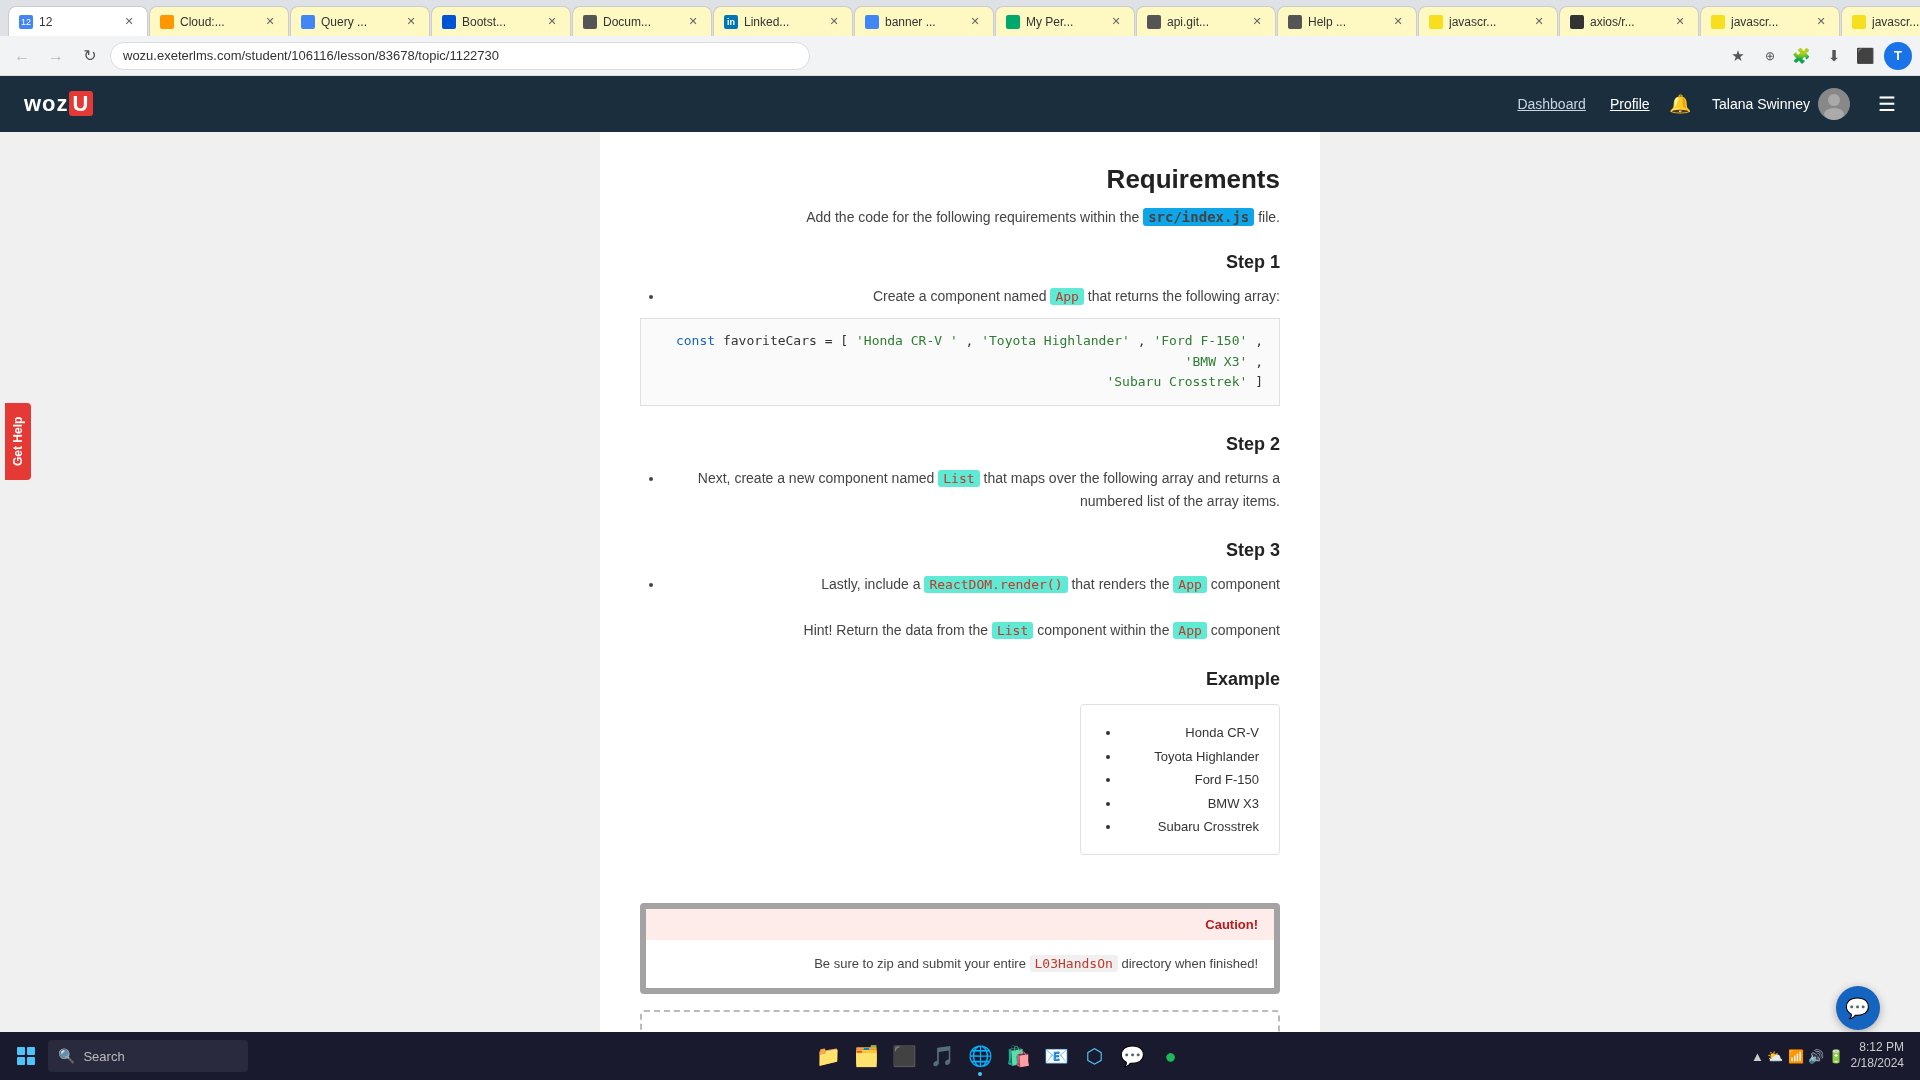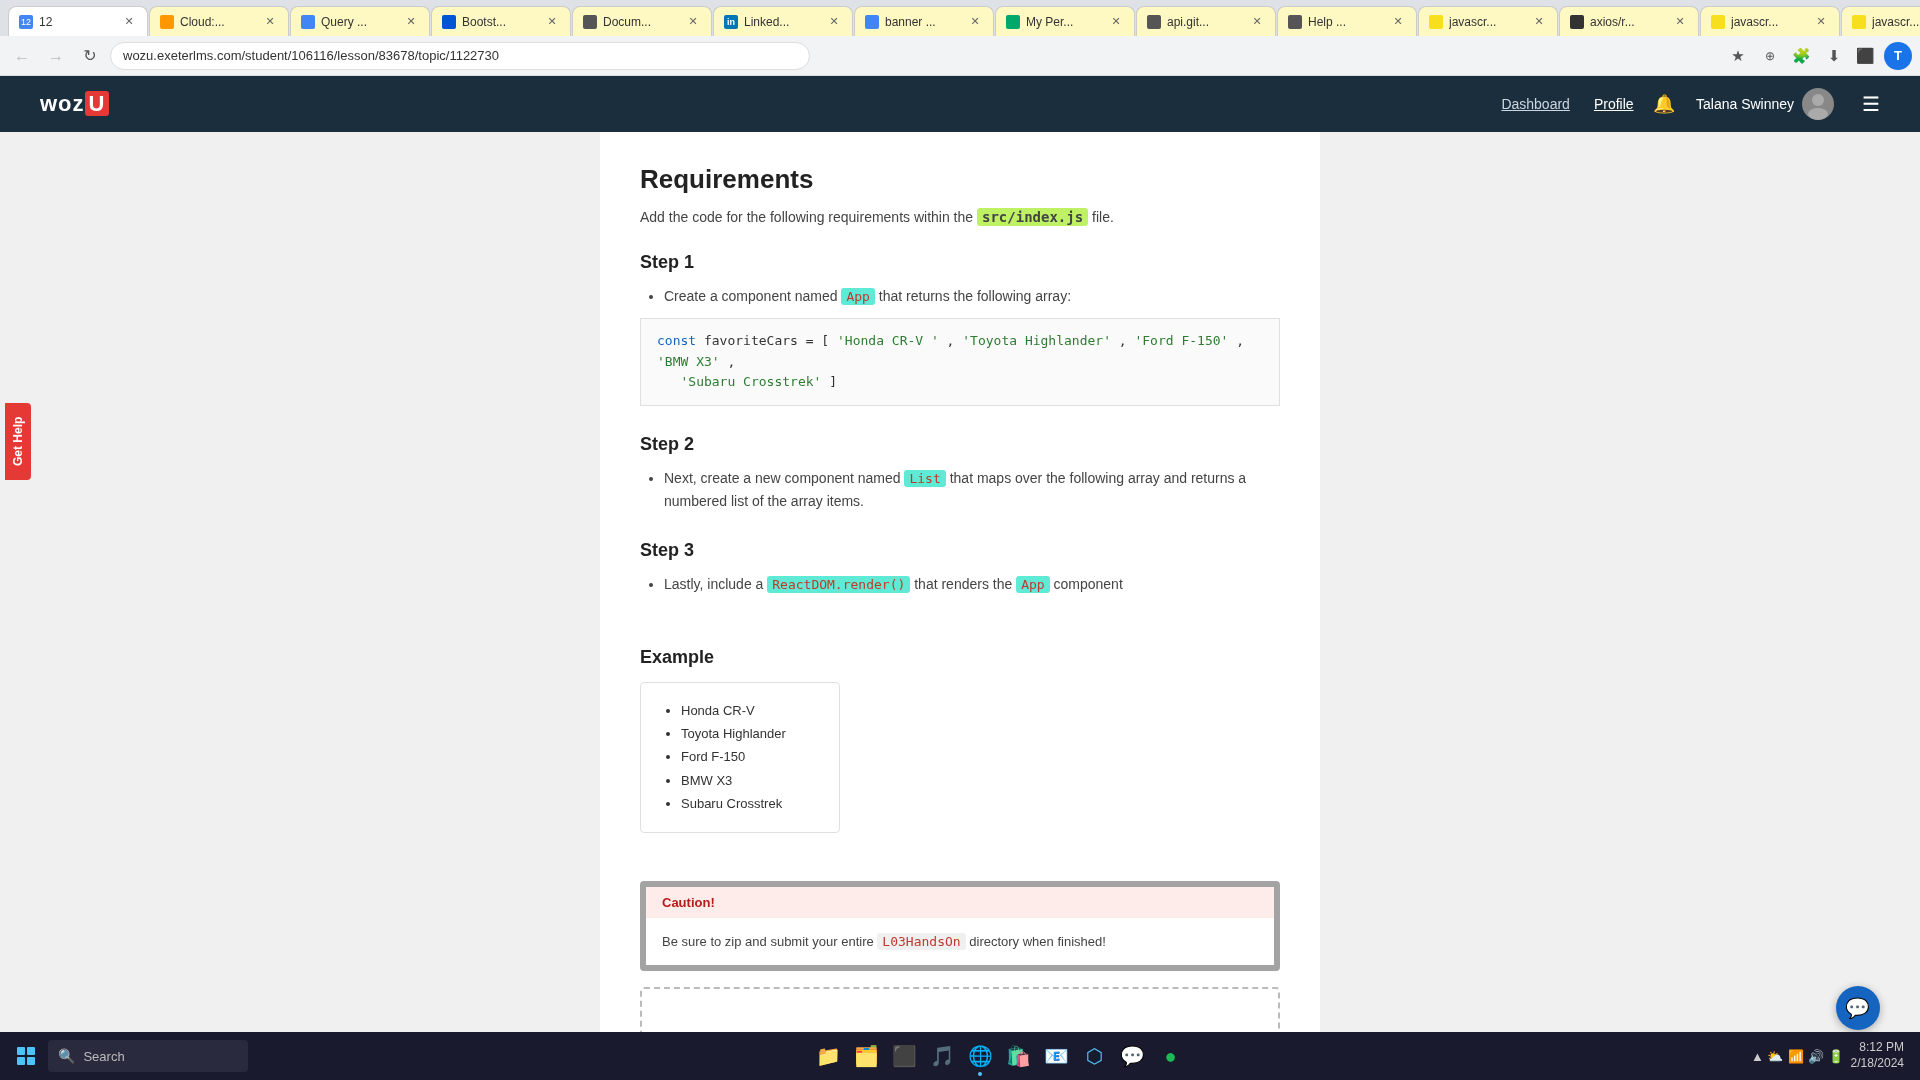--- a/index.html
+++ b/index.html
@@ -20,45 +20,45 @@
     
     .address-bar-row { background: #f1f3f4; height: 40px; display: flex; align-items: center; padding: 0 8px; gap: 6px; border-bottom: 1px solid #ddd; }
     .nav-btn { width: 28px; height: 28px; border-radius: 50%; display: flex; align-items: center; justify-content: center; color: #555; cursor: pointer; font-size: 16px; }
     .nav-btn.disabled { color: #bbb; cursor: default; }
     .address-input { flex: 1; max-width: 700px; height: 28px; background: #fff; border: 1px solid #ddd; border-radius: 14px; padding: 0 12px; font-size: 13px; color: #333; display: flex; align-items: center; }
     .browser-icons { margin-left: auto; display: flex; align-items: center; gap: 4px; }
     .browser-icon-btn { width: 28px; height: 28px; border-radius: 50%; display: flex; align-items: center; justify-content: center; color: #555; cursor: pointer; font-size: 15px; }
     .profile-circle { width: 28px; height: 28px; border-radius: 50%; background: #1a73e8; color: white; display: flex; align-items: center; justify-content: center; font-size: 13px; font-weight: bold; cursor: pointer; }
 
     
-    .app-navbar { background: #1a2e3d; height: 56px; display: flex; align-items: center; padding: 0 40px; gap: 20px; }
+    .app-navbar { background: #1a2e3d; height: 56px; display: flex; align-items: center; padding: 0 24px; gap: 20px; }
     .logo { color: white; font-size: 22px; font-weight: bold; letter-spacing: 1px; }
     .logo span { color: #ff6b35; }
     .nav-links { display: flex; gap: 24px; margin-left: auto; }
     .nav-link { color: #ccd6e0; text-decoration: underline; font-size: 14px; cursor: pointer; }
     .nav-link.active { color: white; }
     .bell-icon { color: #ccd6e0; font-size: 18px; cursor: pointer; }
     .user-info { display: flex; align-items: center; gap: 8px; color: white; font-size: 14px; }
     .user-avatar { width: 32px; height: 32px; border-radius: 50%; background: #888; overflow: hidden; display: flex; align-items: center; justify-content: center; }
     .hamburger-icon { color: white; font-size: 20px; cursor: pointer; margin-left: 8px; }
 
     
     .main-content { flex: 1; background: #f5f5f5; display: flex; overflow: hidden; }
 
     
     .get-help-tab { position: fixed; left: 0; top: 50%; transform: translateY(-50%) rotate(-90deg); transform-origin: left center; background: #e53935; color: white; padding: 6px 14px; font-size: 12px; font-weight: 600; border-radius: 0 0 4px 4px; cursor: pointer; z-index: 100; white-space: nowrap; margin-left: 18px; margin-top: -60px; }
 
     
-    .content-wrapper { flex: 1; display: flex; justify-content: center; overflow-y: auto; background: #f0f0f0; }
+    .content-wrapper { flex: 1; display: flex; justify-content: center; overflow-y: auto; background: #f0f0f0; text-align: right; }
     .content-panel { background: #fff; width: 720px; min-height: 600px; padding: 32px 40px; margin: 0; }
 
     
     .page-title { font-size: 26px; font-weight: 600; color: #222; margin-bottom: 12px; }
     .intro-text { font-size: 14px; color: #444; margin-bottom: 24px; line-height: 1.5; }
-    .intro-text code { background: #bef264; padding: 1px 5px; border-radius: 3px; font-family: monospace; font-weight: 600; }
+    .intro-text code { background: #0ea5e9; padding: 1px 5px; border-radius: 3px; font-family: monospace; font-weight: 600; }
     .step-title { font-size: 18px; font-weight: 600; color: #222; margin-bottom: 12px; }
     .step-section { margin-bottom: 28px; }
     ul.step-list { padding-left: 24px; }
     ul.step-list li { font-size: 14px; color: #444; line-height: 1.6; margin-bottom: 6px; }
     ul.step-list li code { background: #5eead4; padding: 1px 5px; border-radius: 3px; font-family: monospace; font-size: 13px; color: #c0392b; }
 
     
     .code-block { background: #fafafa; border: 1px solid #e0e0e0; border-radius: 0; padding: 12px 16px; font-family: monospace; font-size: 13px; line-height: 1.6; margin: 10px 0; }
     .code-blue { color: #1565c0; }
     .code-green { color: #2e7d32; }
@@ -271,20 +271,23 @@
               </li>
             </ul>
           </div>
 
           <div class="step-section">
             <h2 class="step-title">Step 3</h2>
             <ul class="step-list">
               <li>
                 Lastly, include a <code>ReactDOM.render()</code> that renders the <code>App</code> component
                 <br><br>
+                <span style="padding-left: 20px; display:block;">
+                  Hint! Return the data from the <code>List</code> component within the <code>App</code> component
+                </span>
               </li>
             </ul>
           </div>
 
           <div class="step-section">
             <h2 class="example-title">Example</h2>
             <div class="example-box">
               <ul>
                 <li>Honda CR-V</li>
                 <li>Toyota Highlander</li>

